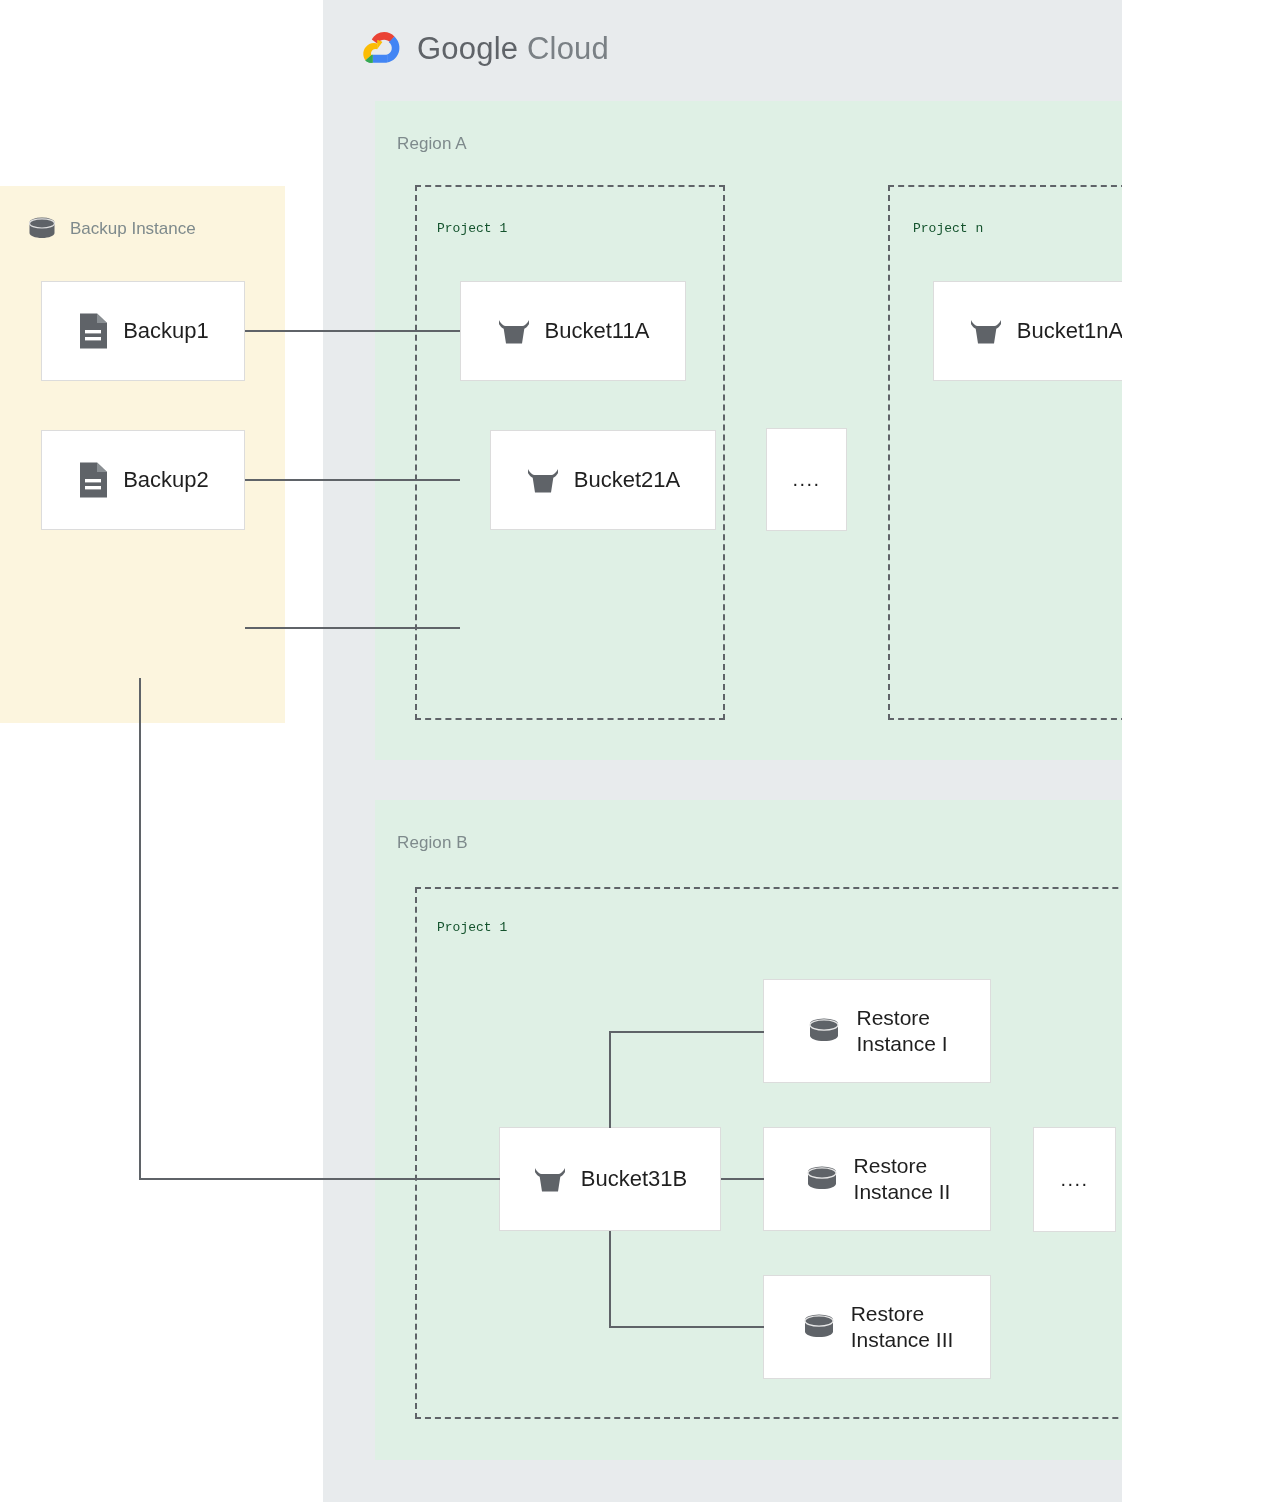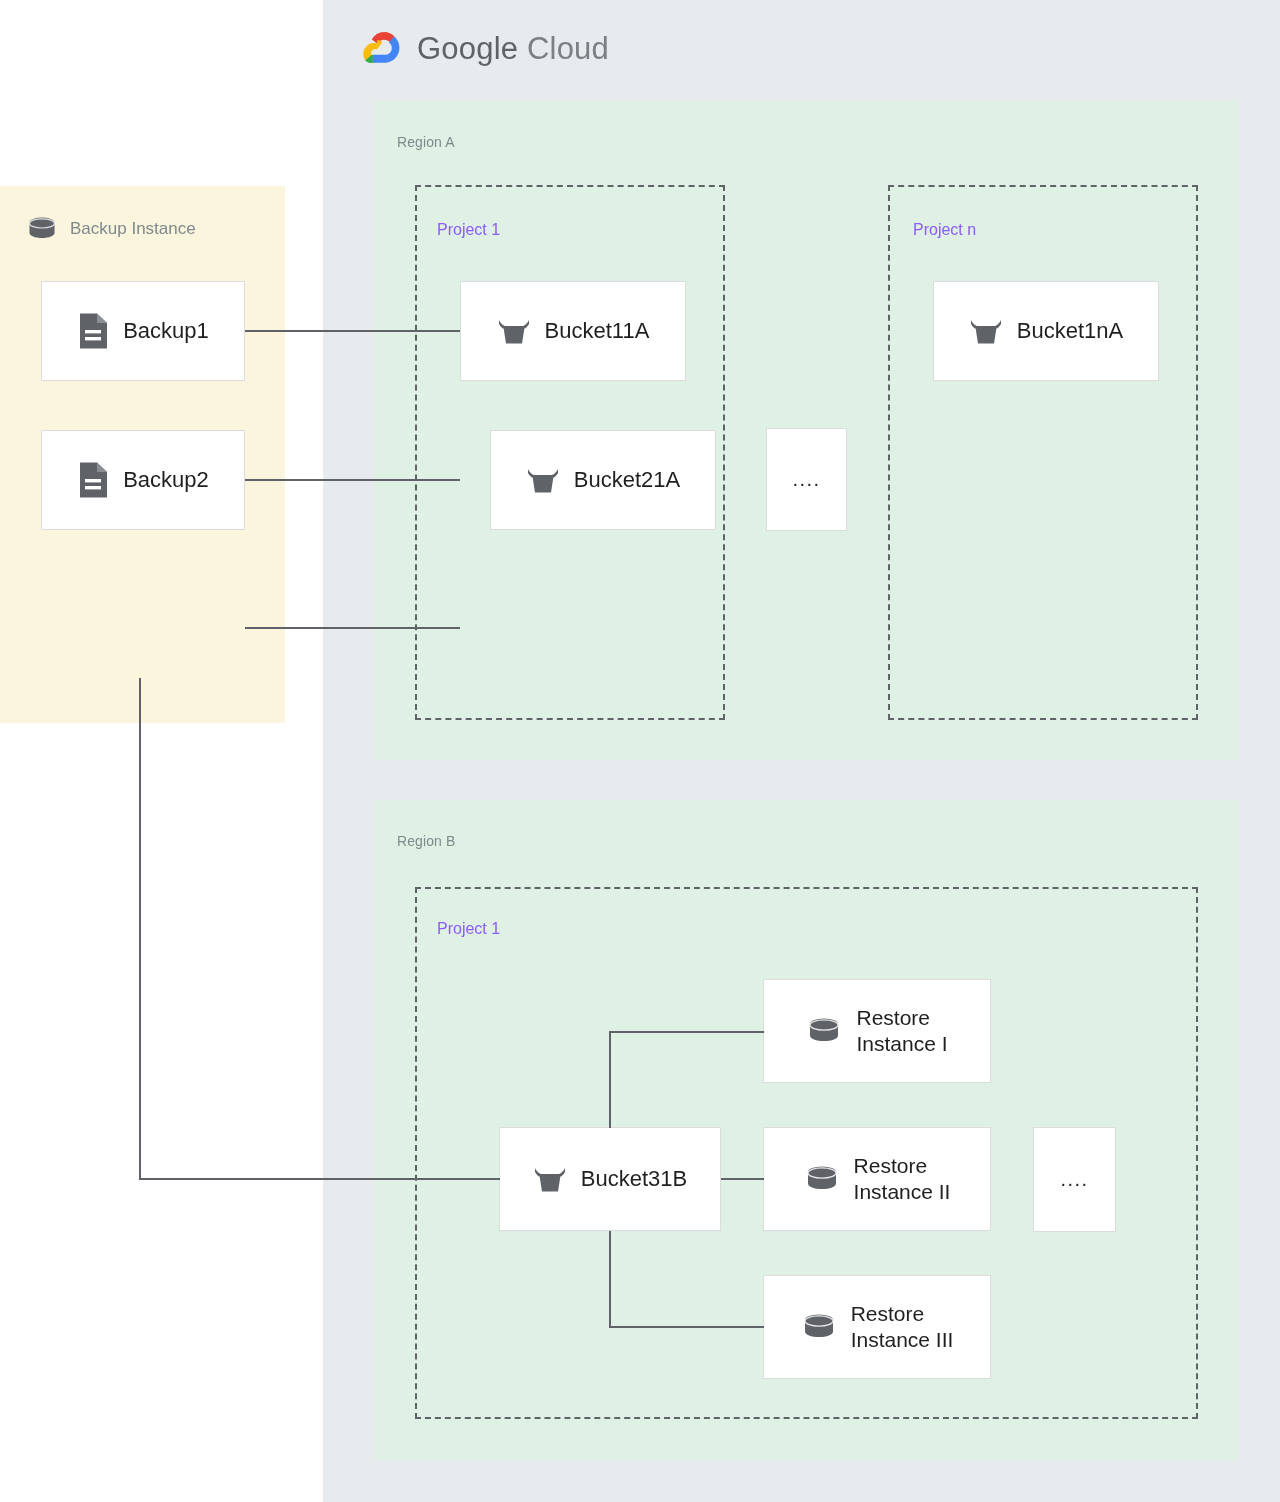--- a/index.html
+++ b/index.html
@@ -7,21 +7,21 @@
     margin: 0;
     padding: 0;
     background: #ffffff;
   }
   body {
     font-family: "Liberation Sans", sans-serif;
     -webkit-font-smoothing: antialiased;
   }
   #canvas {
     position: relative;
-    width: 1280px;
+    width: 1122px;
     height: 1502px;
     background: #ffffff;
     overflow: hidden;
   }
 
   
   .panel { position: absolute; }
 
   .gcp-panel {
     left: 323px; top: 0px;
@@ -37,35 +37,36 @@
 
   .region-panel {
     background: #DFF0E5;
   }
   .region-a { left: 375px; top: 101px; width: 863px; height: 659px; }
   .region-b { left: 375px; top: 800px; width: 863px; height: 660px; }
 
   .region-label {
     position: absolute;
     color: #7E8A8C;
-    font-size: 14px;
+    font-size: 17px;
     letter-spacing: 0.1px;
   }
 
   
   .project-box {
     position: absolute;
     border: 2px dashed #5F6368;
     box-sizing: border-box;
     background: transparent;
   }
   .project-label {
     position: absolute;
-    color: #8b5cf6;
-    font-size: 16px;
+    color: #14532d;
+    font-size: 13px;
+    font-family: Liberation Mono, monospace;
   }
 
   
   .card {
     position: absolute;
     background: #FFFFFF;
     border: 1px solid #DCDCDC;
     box-sizing: border-box;
     display: flex;
     align-items: center;

